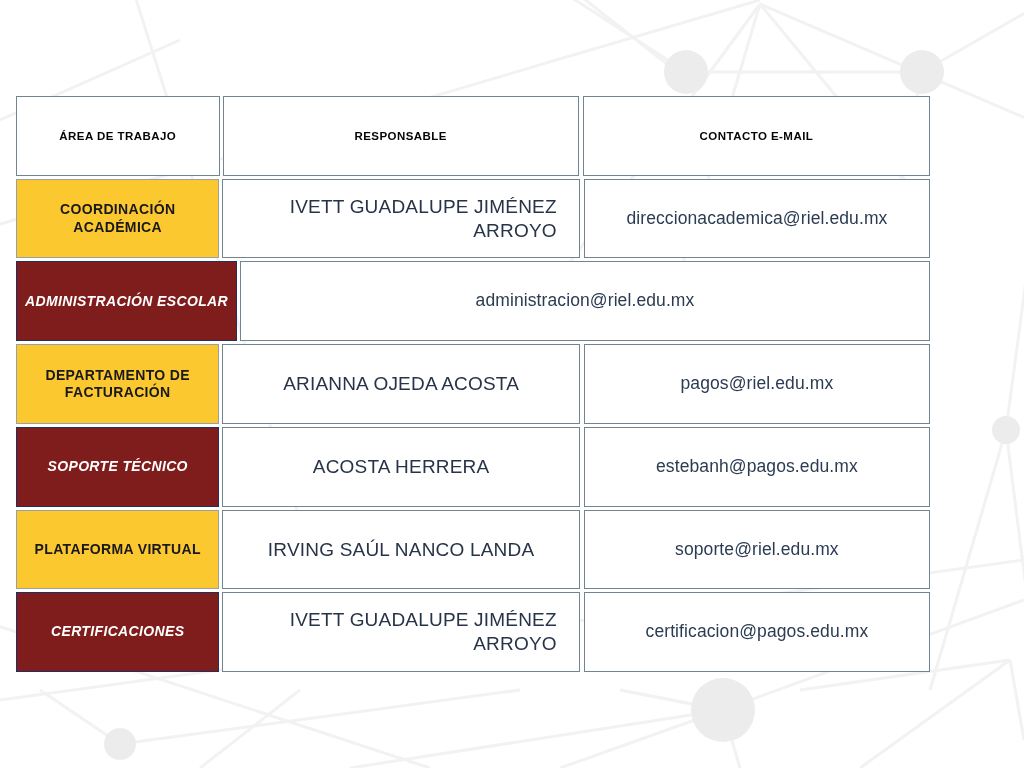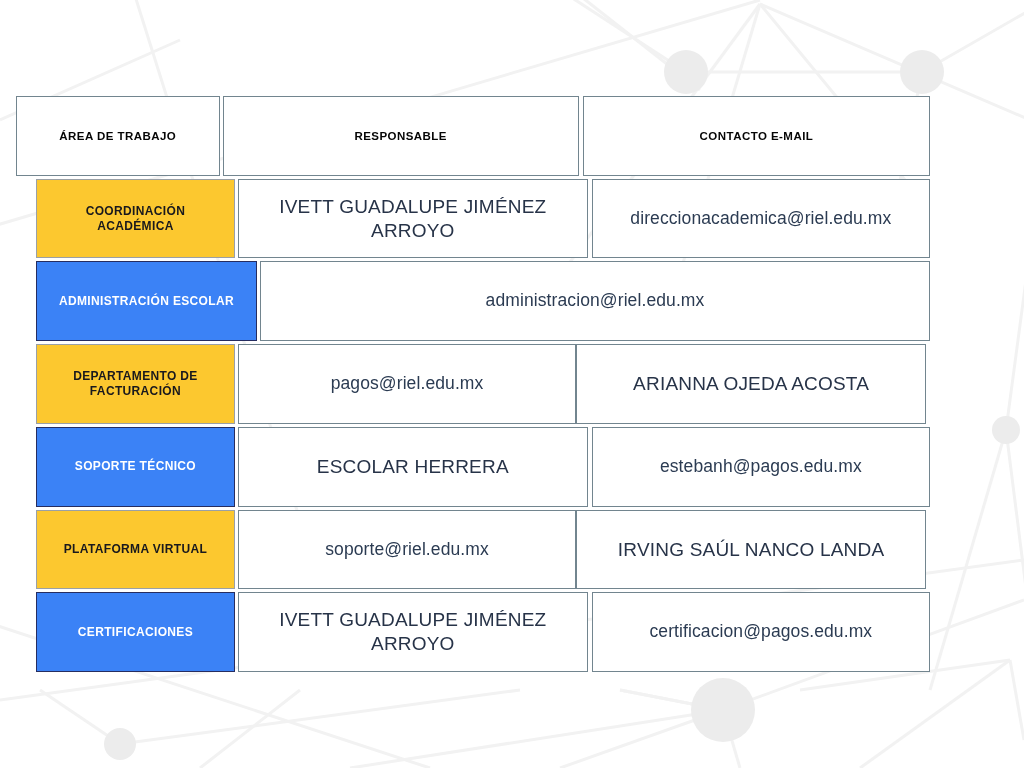--- a/index.html
+++ b/index.html
@@ -50,51 +50,51 @@
     justify-content: center;
     text-align: center;
     border: 1.6px solid #72858f;
     background: #ffffff;
     overflow: hidden;
     line-height: 1.25;
   }
 
   
   .col-area  { width: 221px; margin-right: 3px; }
-  .col-resp  { width: 387px; margin-right: 4px; }
+  .col-resp  { width: 387px; margin-right: 4px; text-align: right; }
   .col-mail  { width: 377px; flex: 1 1 auto; }
 
   
   .table-row + .table-row { margin-top: 3px; }
 
   
   .header-cell {
     font-weight: bold;
     font-size: 11.5px;
     letter-spacing: 0.45px;
     color: #050505;
   }
 
   
   .area-cell {
     font-weight: bold;
-    font-size: 12px;
+    font-size: 14px;
     letter-spacing: 0.35px;
     padding: 0 8px;
-    margin-left: 20px;
   }
   .area-cell.yellow {
     background: #fcc82f;
     color: #19191d;
     border-color: #9aa0a6;
   }
   .area-cell.navy {
-    background: #3b82f6;
+    background: #7f1d1d;
     color: #ffffff;
     border-color: #262d60;
+    font-style: italic;
   }
 
   
   .resp-cell {
     font-size: 19px;
     color: #273348;
     letter-spacing: 0.2px;
     padding: 0 22px;
   }
 
@@ -176,38 +176,38 @@
     <div class="cell col-mail mail-cell">administracion@riel.edu.mx</div>
   </div>
 
   <div class="table-row">
     <div class="cell col-area area-cell yellow">
       <span>
         <span>DEPARTAMENTO DE</span><br>
         <span>FACTURACIÓN</span>
       </span>
     </div>
+    <div class="cell col-resp resp-cell">ARIANNA OJEDA ACOSTA</div>
     <div class="cell col-mail mail-cell">pagos@riel.edu.mx</div>
-    <div class="cell col-resp resp-cell">ARIANNA OJEDA ACOSTA</div>
   </div>
 
   <div class="table-row">
     <div class="cell col-area area-cell navy">
       <span>SOPORTE TÉCNICO</span>
     </div>
-    <div class="cell col-resp resp-cell">ESCOLAR HERRERA</div>
+    <div class="cell col-resp resp-cell">ACOSTA HERRERA</div>
     <div class="cell col-mail mail-cell">estebanh@pagos.edu.mx</div>
   </div>
 
   <div class="table-row">
     <div class="cell col-area area-cell yellow">
       <span>PLATAFORMA VIRTUAL</span>
     </div>
+    <div class="cell col-resp resp-cell">IRVING SAÚL NANCO LANDA</div>
     <div class="cell col-mail mail-cell">soporte@riel.edu.mx</div>
-    <div class="cell col-resp resp-cell">IRVING SAÚL NANCO LANDA</div>
   </div>
 
   <div class="table-row">
     <div class="cell col-area area-cell navy">
       <span>CERTIFICACIONES</span>
     </div>
     <div class="cell col-resp resp-cell">IVETT GUADALUPE JIMÉNEZ ARROYO</div>
     <div class="cell col-mail mail-cell">certificacion@pagos.edu.mx</div>
   </div>
 

